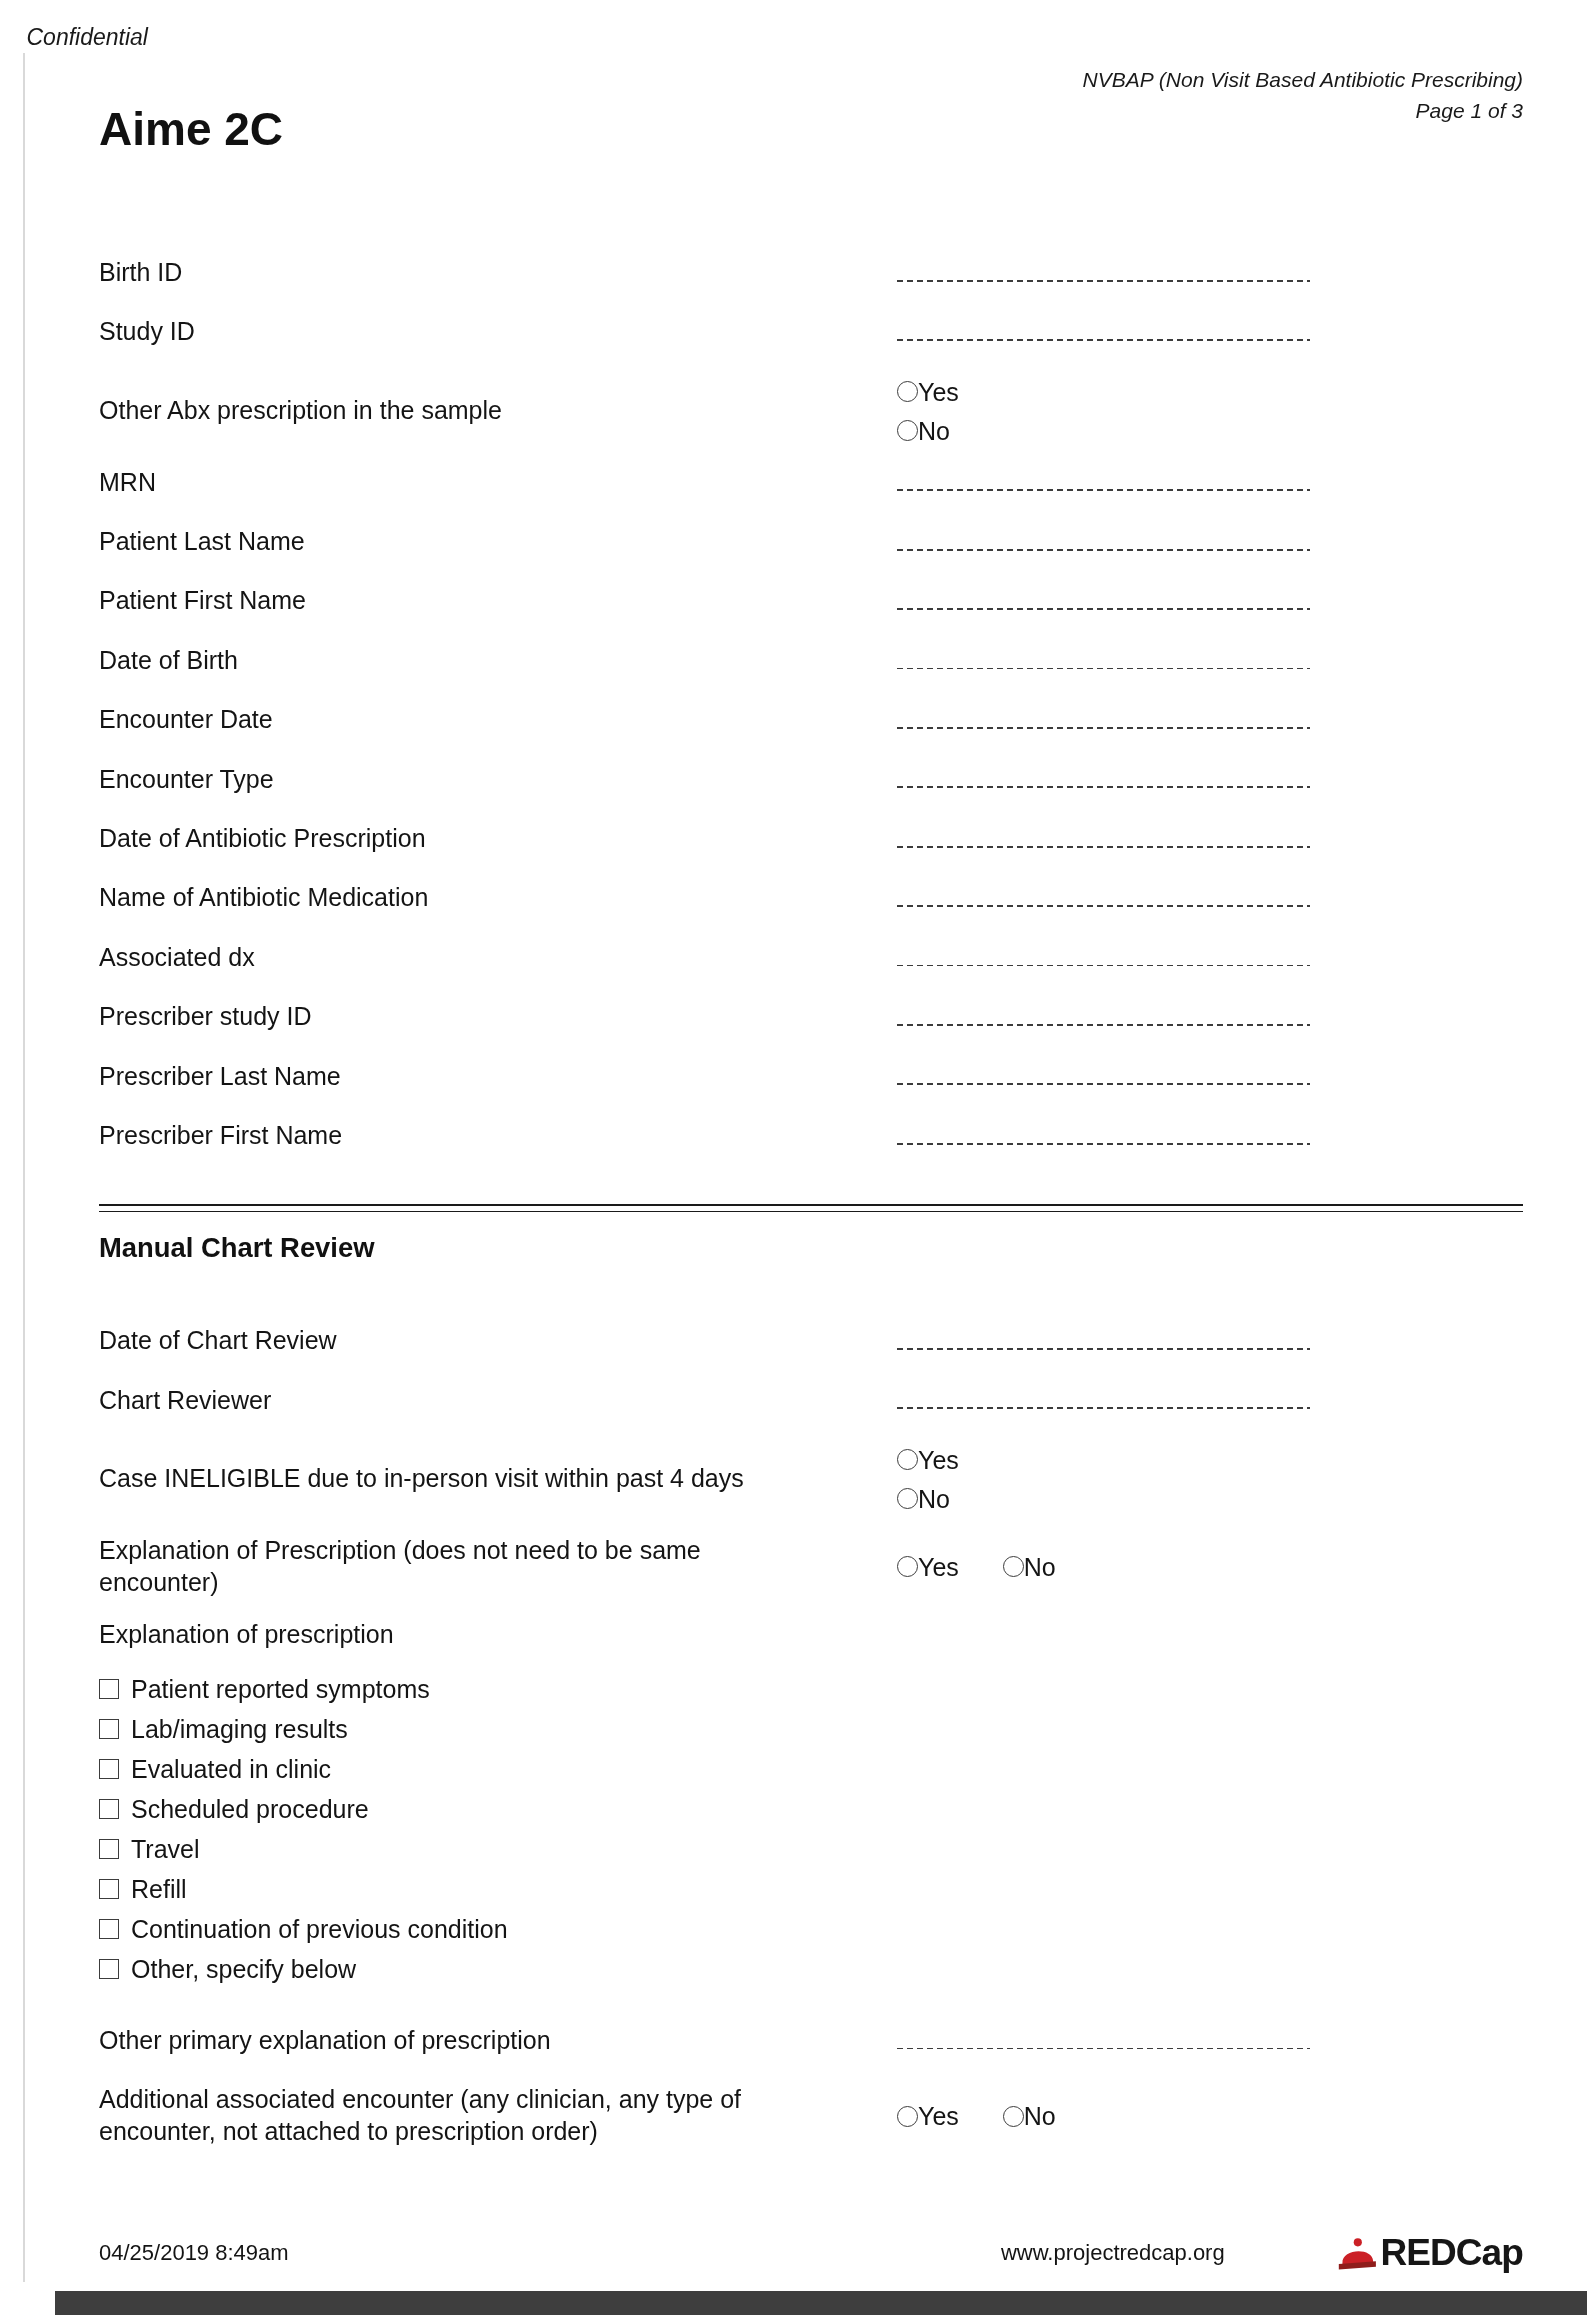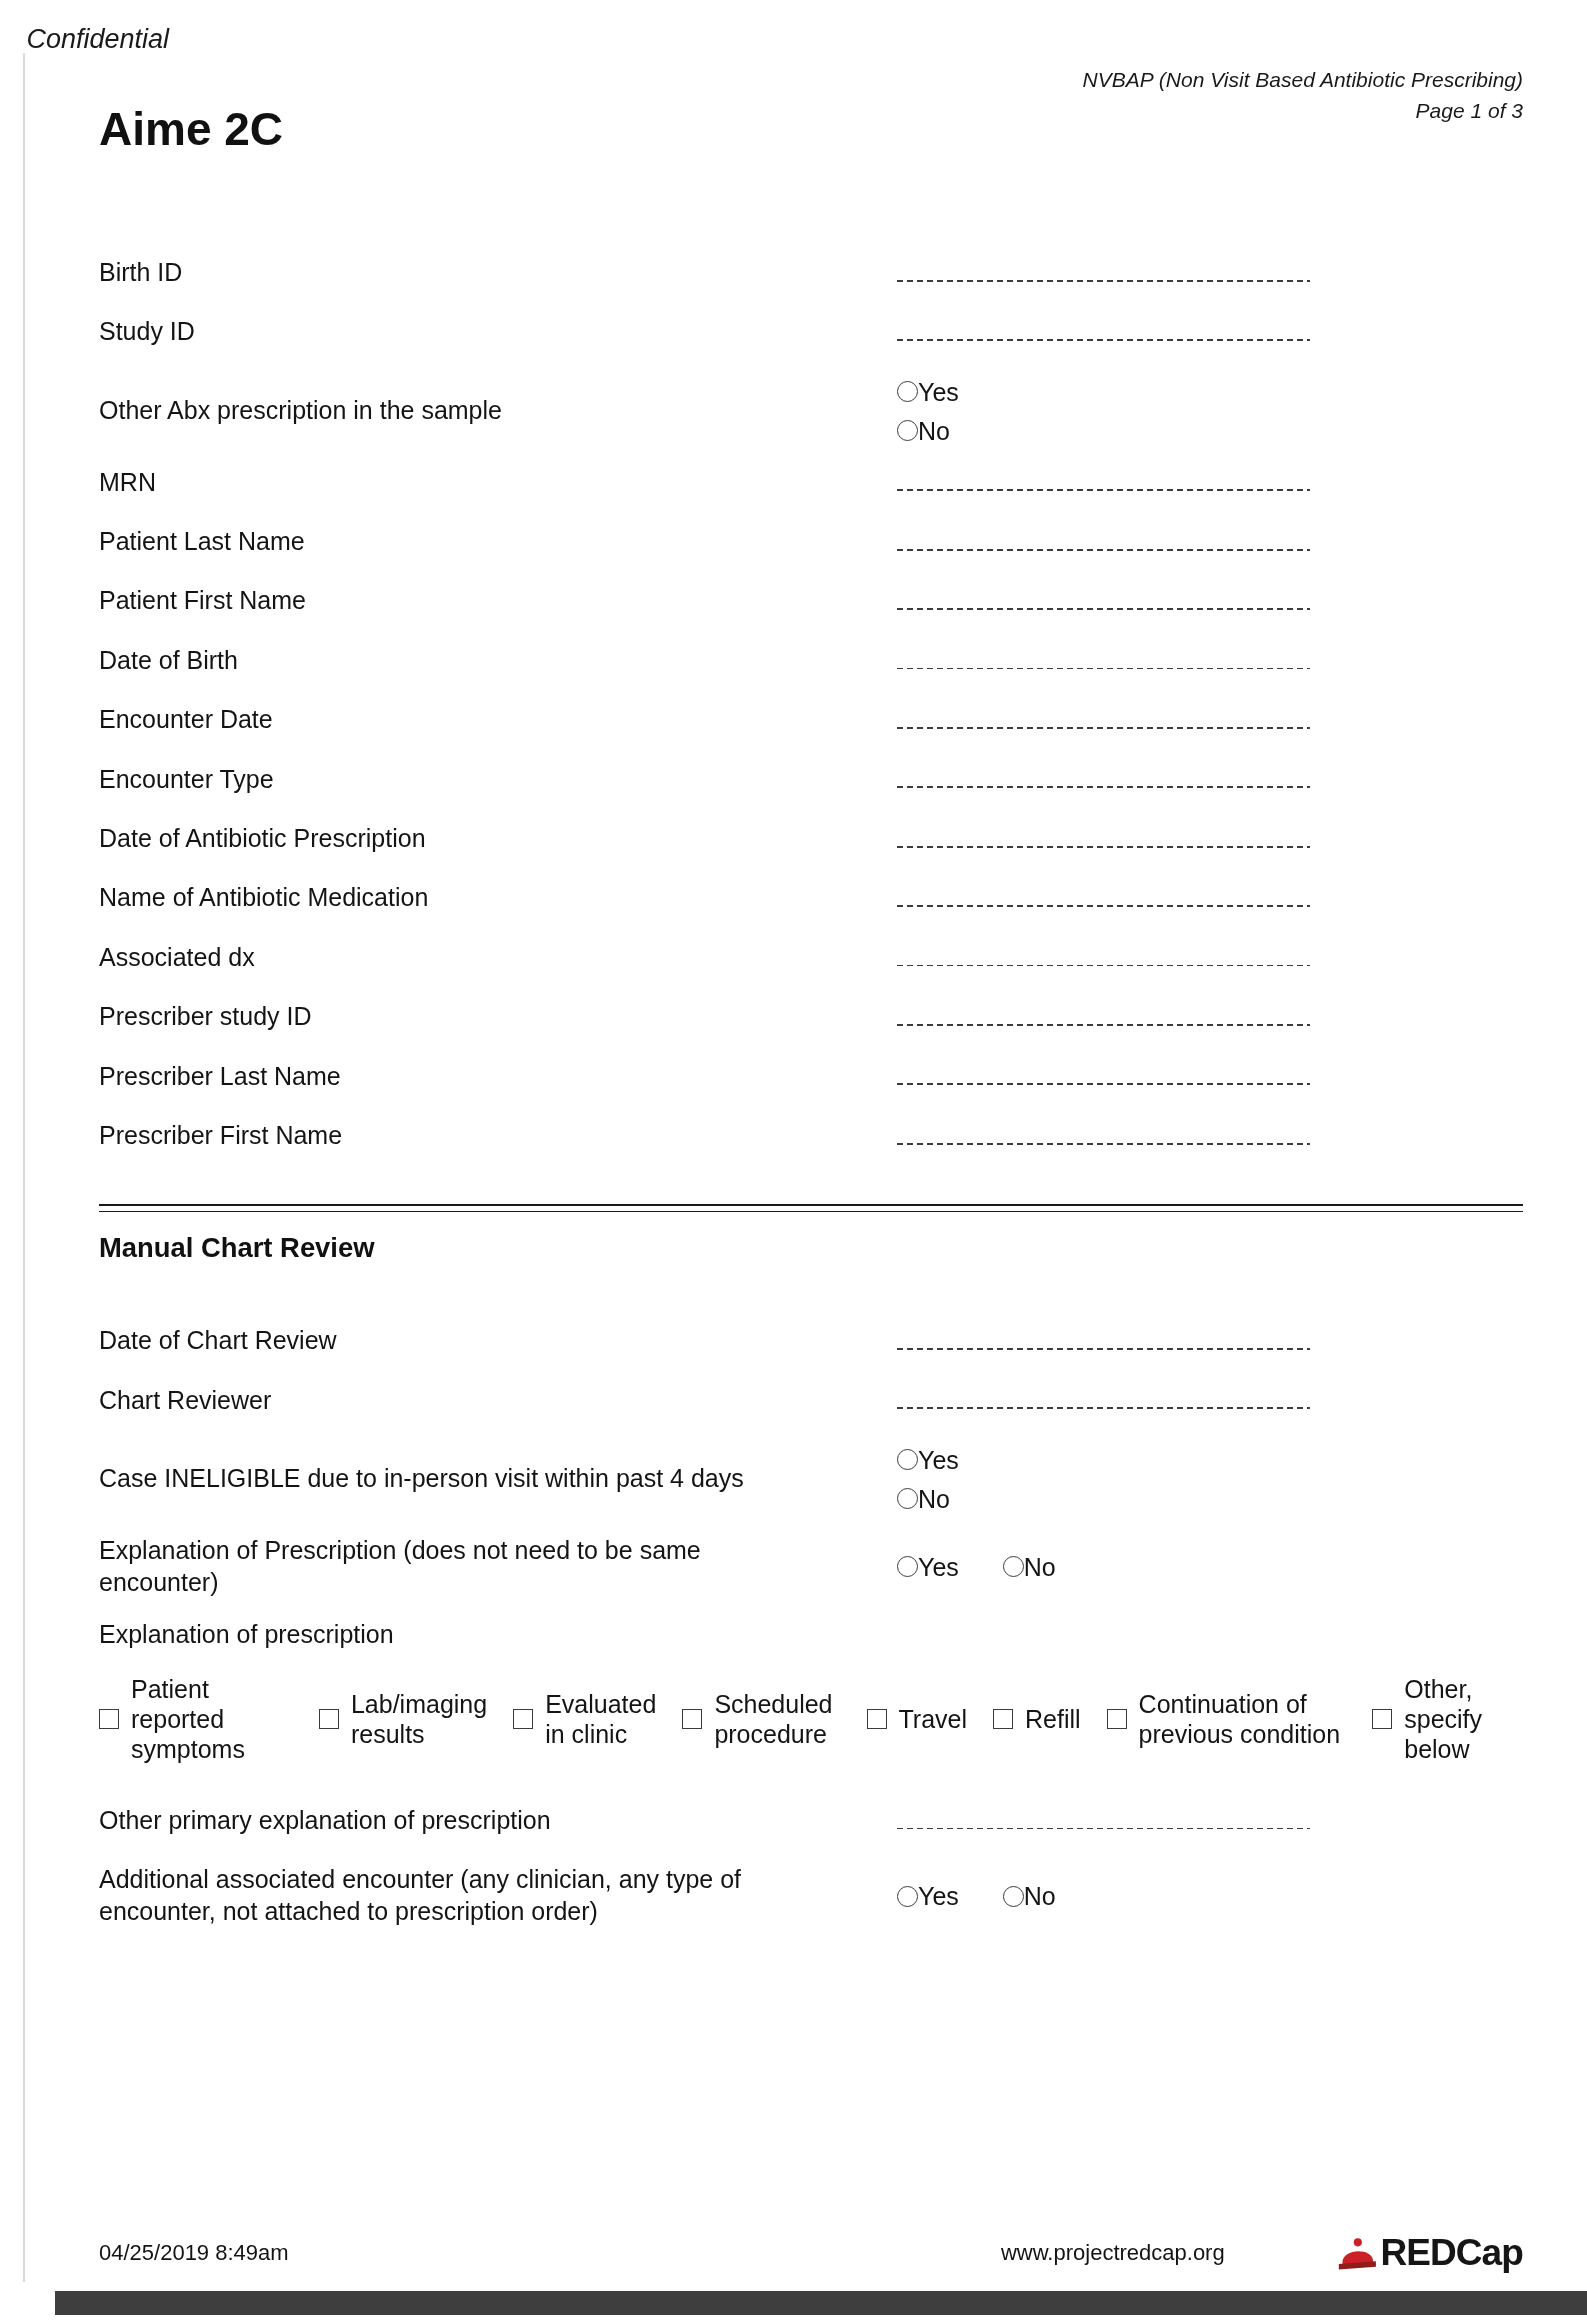--- a/index.html
+++ b/index.html
@@ -11,21 +11,21 @@
     font-family:"Liberation Sans", sans-serif;
     color:#141414;
     overflow:hidden;
   }
   .left-rule {
     position:absolute; left:23px; top:53px; width:1.8px; height:2229px;
     background:#d9d9d9;
   }
   .confidential {
     position:absolute; top:24px; left:26.5px;
-    font-style:italic; font-size:27px; color:#1a1a1a;
+    font-style:italic; font-size:23px; color:#1a1a1a;
   }
   .header-right {
     position:absolute; top:64px; right:64px;
     text-align:right; font-style:italic; font-size:21px; line-height:31px;
     color:#1a1a1a;
   }
   .title {
     position:absolute; top:102px; left:99px;
     font-size:46px; font-weight:bold; color:#111;
   }
@@ -58,21 +58,21 @@
   .section-divider {
     margin-top:53px; height:8.2px;
     border-top:2.7px solid #1a1a1a; border-bottom:1.8px solid #1a1a1a;
   }
   .section-title {
     margin-top:20px; margin-bottom:60px;
     font-size:27.4px; font-weight:bold; color:#111;
   }
 
   .label-only { margin-bottom:24px; }
-  .checkbox-group { display:flex; gap:26px; margin-bottom:40px; }
+  .checkbox-group { display:flex; flex-direction:column; gap:10px; margin-bottom:40px; }
   .checkbox-item { display:flex; align-items:center; gap:12px; }
 
   .footer {
     position:absolute; left:99px; right:64px; bottom:48px;
     display:flex; justify-content:space-between; align-items:center;
     font-size:22px;
   }
   .footer-right { display:flex; align-items:center; gap:110px; }
   .redcap-logo { display:flex; align-items:flex-end; gap:3.7px; }
   .redcap-text { font-size:37px; font-weight:bold; color:#161616; letter-spacing:-0.9px; }

